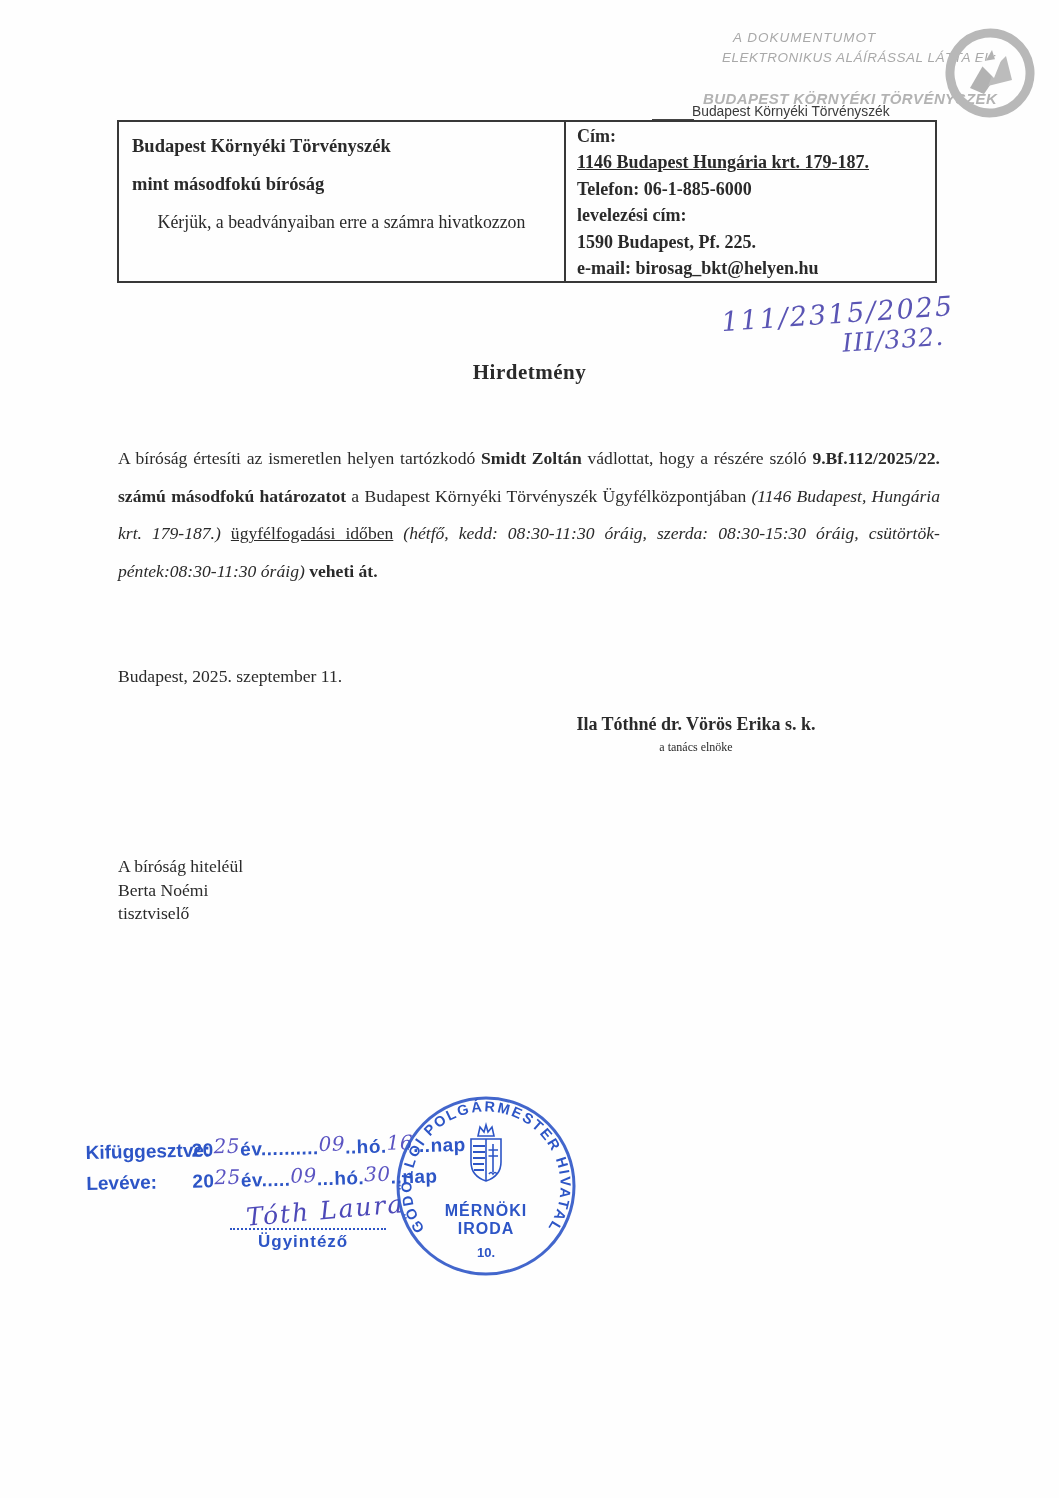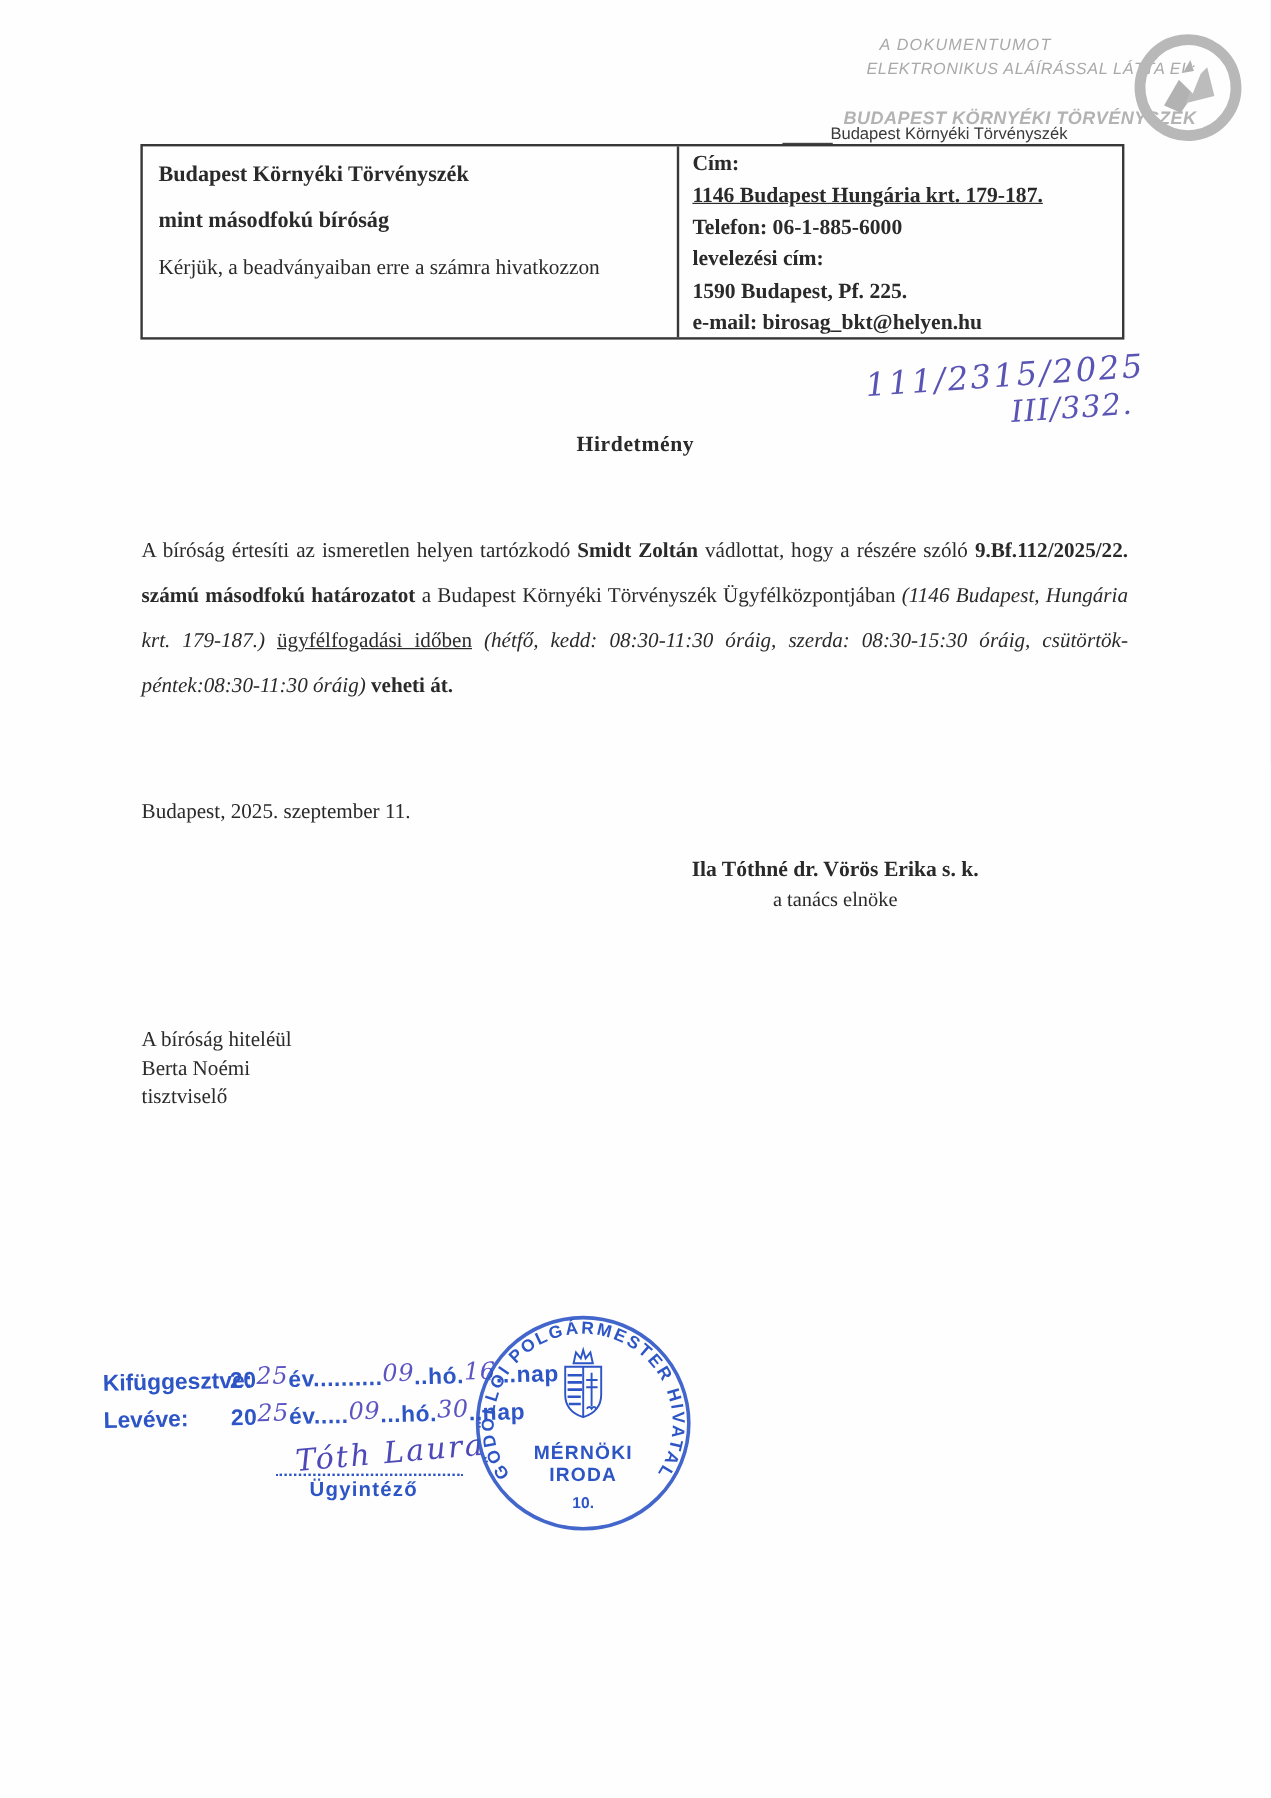--- a/index.html
+++ b/index.html
@@ -15,41 +15,41 @@
   .esign-l2 { left:722px; top:50px; font-style:italic; font-size:13.5px; letter-spacing:0.5px; color:#a9a9a9; font-family:"Liberation Sans",sans-serif; }
   .esign-org-gray { left:703px; top:90px; font-style:italic; font-size:15px; letter-spacing:0.4px; color:#b3b3b3; font-weight:bold; font-family:"Liberation Sans",sans-serif; white-space:nowrap; }
   .esign-org-black { left:692px; top:104px; font-size:13.8px; color:#3a3a3a; font-family:"Liberation Sans",sans-serif; white-space:nowrap; border-bottom:0; }
   .esign-underscore { left:652px; top:119px; width:42px; border-top:1.5px solid #444; }
   .logo { left:932px; top:22px; }
 
   
   .header-table { left:117px; top:120px; width:820px; height:163px; border:2px solid #383838; display:flex; box-sizing:border-box; }
   .ht-left  { width:447px; border-right:2px solid #383838; padding:5px 13px 0 13px; box-sizing:border-box; }
   .ht-left .line { line-height:38px; font-size:18.5px; font-weight:bold; white-space:nowrap; }
-  .ht-left .note { font-weight:normal; font-size:17.8px; }
+  .ht-left .note { font-weight:normal; font-size:17.8px;text-align:center; }
   .ht-right { flex:1; padding:1px 11px 4px 11px; box-sizing:border-box; }
   .ht-right .line { line-height:26.4px; font-size:18px; font-weight:bold; white-space:nowrap; }
   .u { text-decoration:underline; }
 
   
   .hw-note { left:722px; top:298px; transform:rotate(-4deg); color:#5a55b4; font-style:italic; font-family:"DejaVu Serif",serif; }
   .hw-note .l1 { font-size:27px; letter-spacing:2px; }
   .hw-note .l2 { font-size:25px; text-align:right; padding-right:12px; letter-spacing:1px; }
 
   
-  .doc-title { left:0; top:360px; width:1059px; text-align:center; font-size:18px; font-weight:bold; letter-spacing:0.5px; }
+  .doc-title { left:0; top:360px; width:1059px; text-align:center; font-size:21px; font-weight:bold; letter-spacing:0.5px; }
   .body-par { left:118px; top:440px; width:822px; text-align:justify; font-size:17.6px; line-height:37.6px; margin:0; }
   .b { font-weight:bold; }
   .i { font-style:italic; }
 
   .date-line { left:118px; top:666px; font-size:17.6px; }
 
   .sig-block { left:540px; top:714px; width:312px; text-align:center; }
   .sig-name { font-size:18px; font-weight:bold; }
-  .sig-role { font-size:17px; margin-top:5px; }
+  .sig-role { font-size:12px; margin-top:5px; }
 
   .attest { left:118px; top:855px; font-size:17.6px; line-height:23.5px; }
 
   
   .post-stamp { left:86px; top:1136px; transform:rotate(-1.2deg); color:#2d55c6; font-family:"Liberation Sans",sans-serif; font-weight:bold; font-size:19px; }
   .ps-row { display:flex; height:31px; align-items:baseline; }
   .ps-label { width:106px; }
   .ps-vals  { letter-spacing:0.5px; }
   .hw { font-family:"DejaVu Serif",serif; font-style:italic; font-weight:normal; color:#5b54c2; position:relative; top:-3px; font-size:20px; }
   .ps-sign { left:246px; top:1196px; font-family:"DejaVu Serif",serif; font-style:italic; font-size:25px; color:#4d49b8; transform:rotate(-5deg); letter-spacing:2px; }

